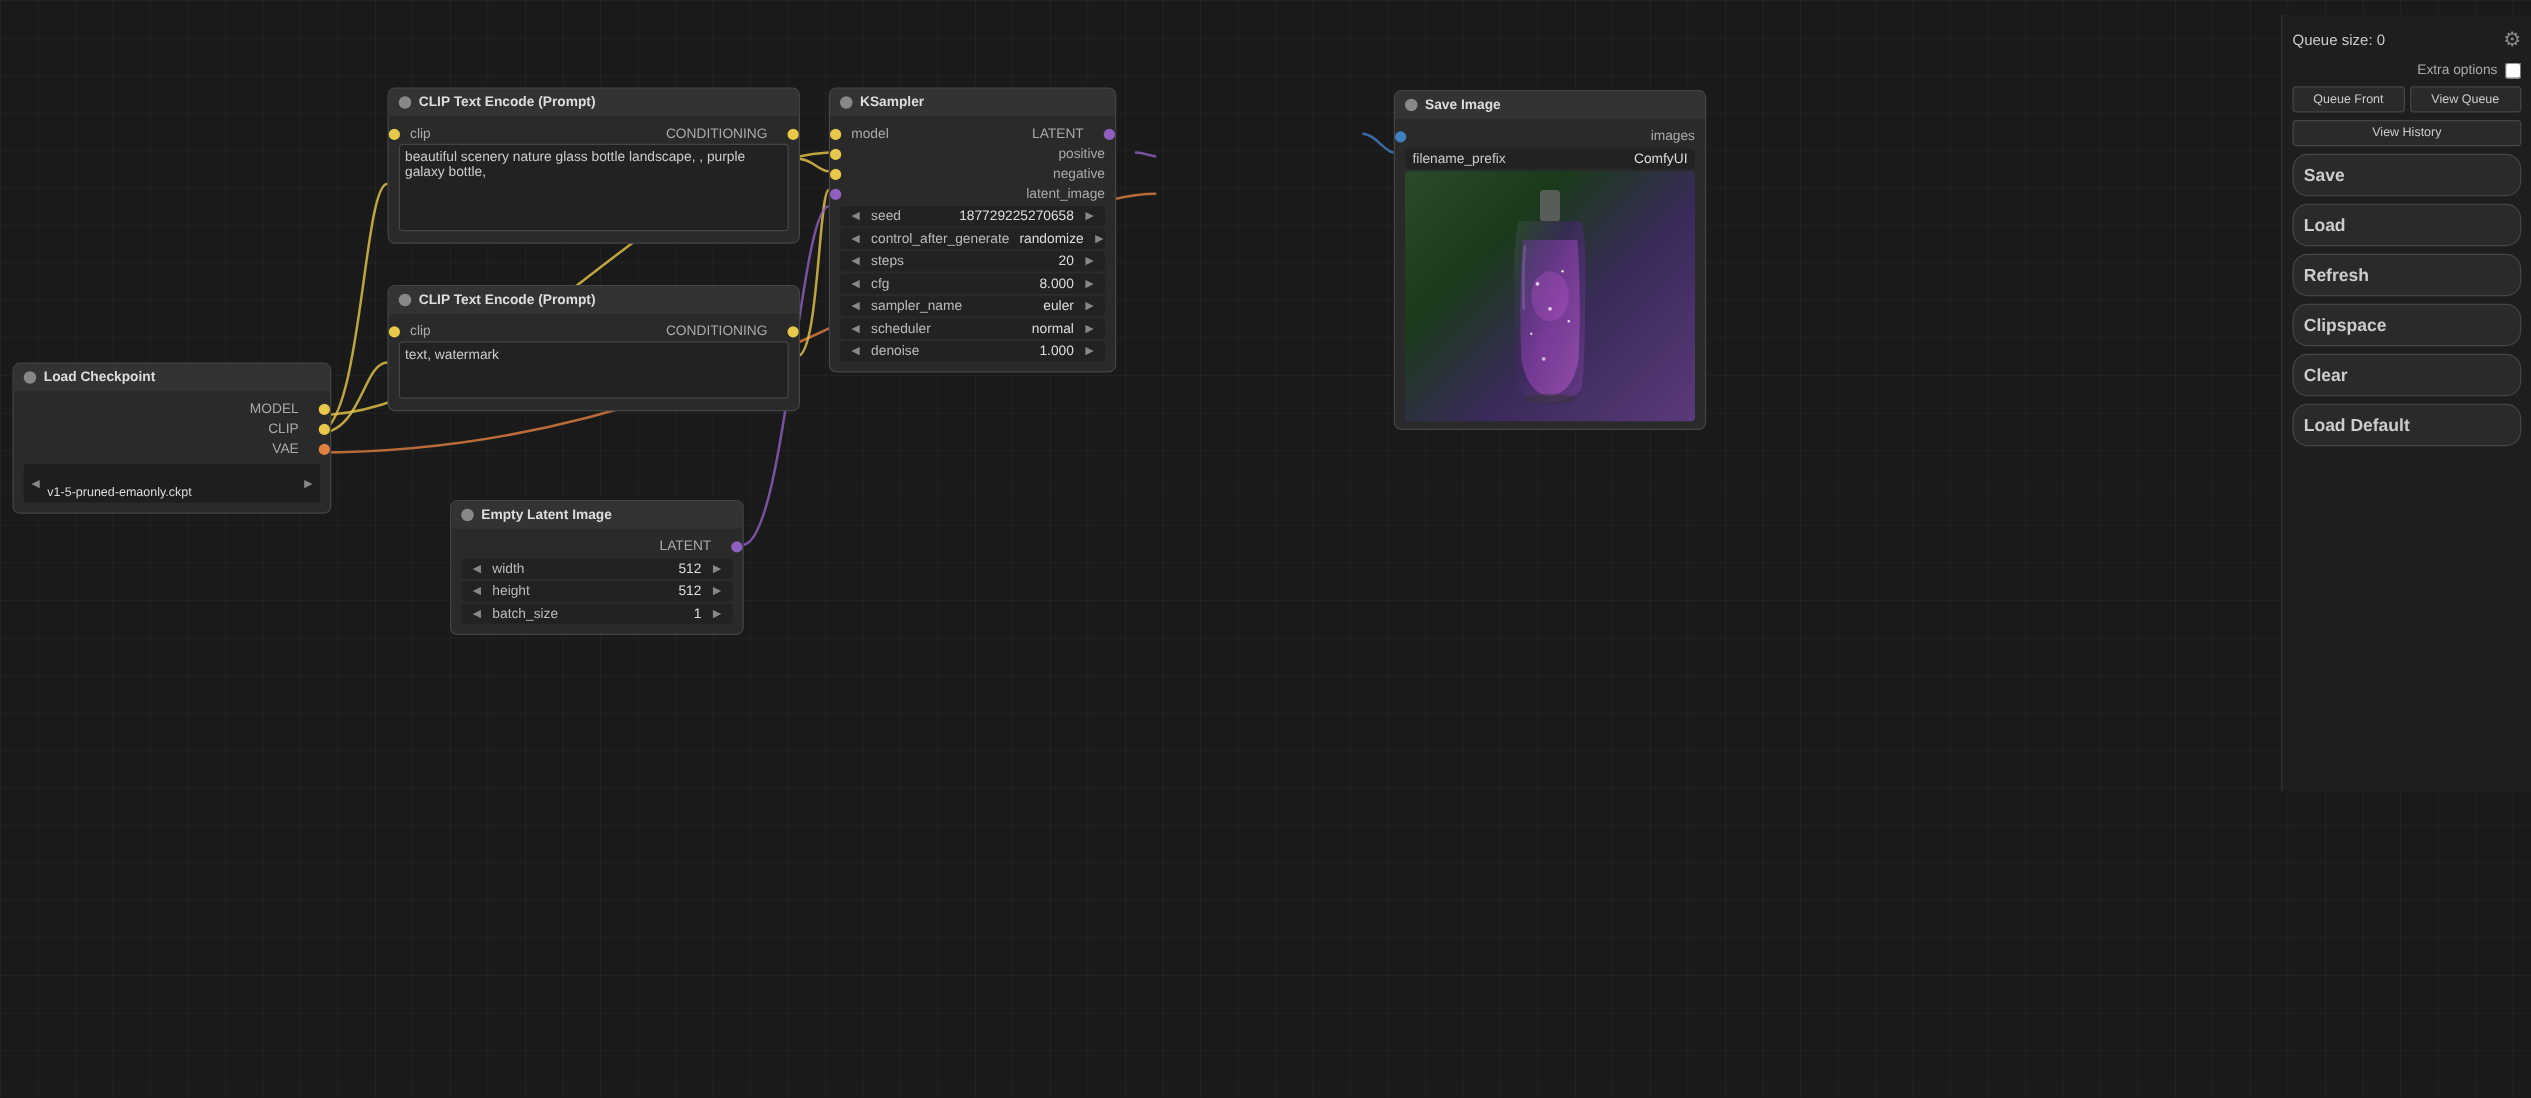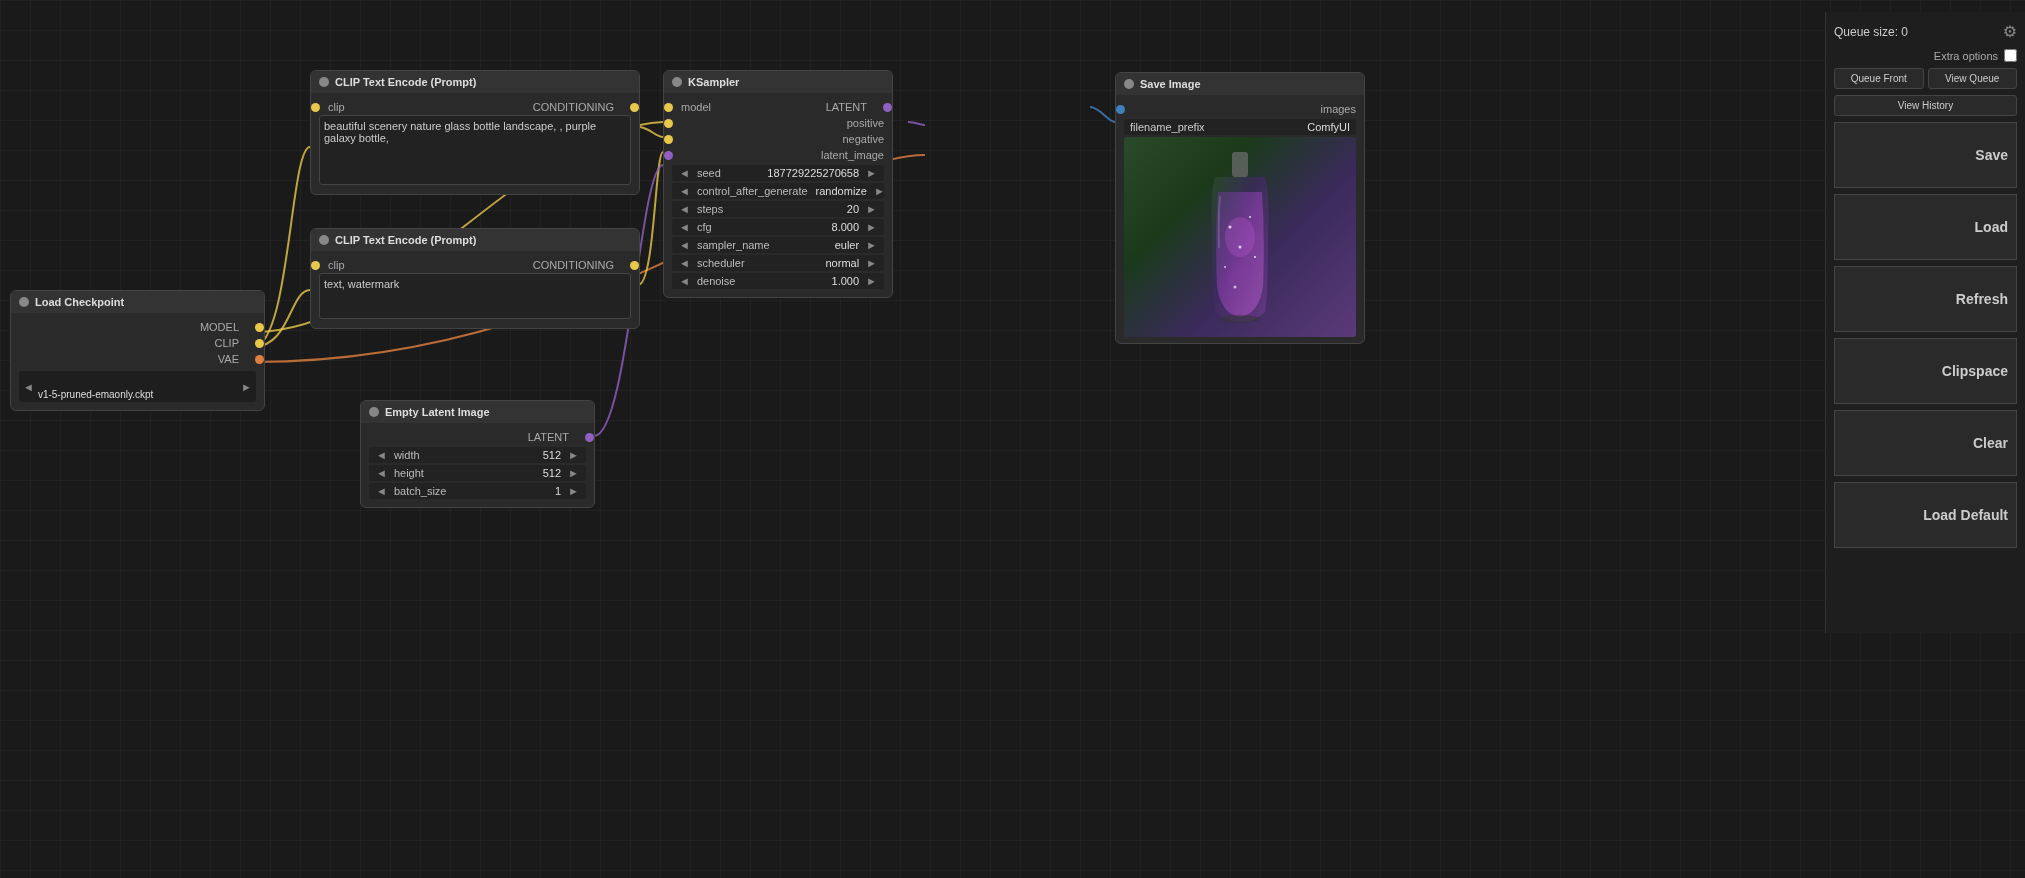--- a/index.html
+++ b/index.html
@@ -162,21 +162,21 @@
       padding: 10px 8px;
       font-size: 18px;
       font-weight: bold;
       cursor: pointer;
       width: 100%;
       text-align: center;
     }
 
     .extra-options-row {
       display: flex;
-      align-items: center;
+      align-items: flex-start;
       justify-content: flex-end;
       gap: 6px;
       font-size: 11px;
       color: #aaa;
     }
 
     .sub-btn-row {
       display: flex;
       gap: 4px;
     }
@@ -189,27 +189,27 @@
       padding: 4px 2px;
       font-size: 10px;
       cursor: pointer;
       text-align: center;
     }
 
     .panel-btn {
       background: #2a2a2a;
       border: 1px solid #444;
       color: #ccc;
-      border-radius: 0;
-      padding: 24px 8px;
+      border-radius: 12px;
+      padding: 8px 8px;
       font-size: 14px;
       font-weight: bold;
       cursor: pointer;
       width: 100%;
-      text-align: right;
+      text-align: left;
     }
 
     .view-history-btn {
       background: #2a2a2a;
       border: 1px solid #444;
       color: #ccc;
       border-radius: 3px;
       padding: 4px 8px;
       font-size: 10px;
       cursor: pointer;

